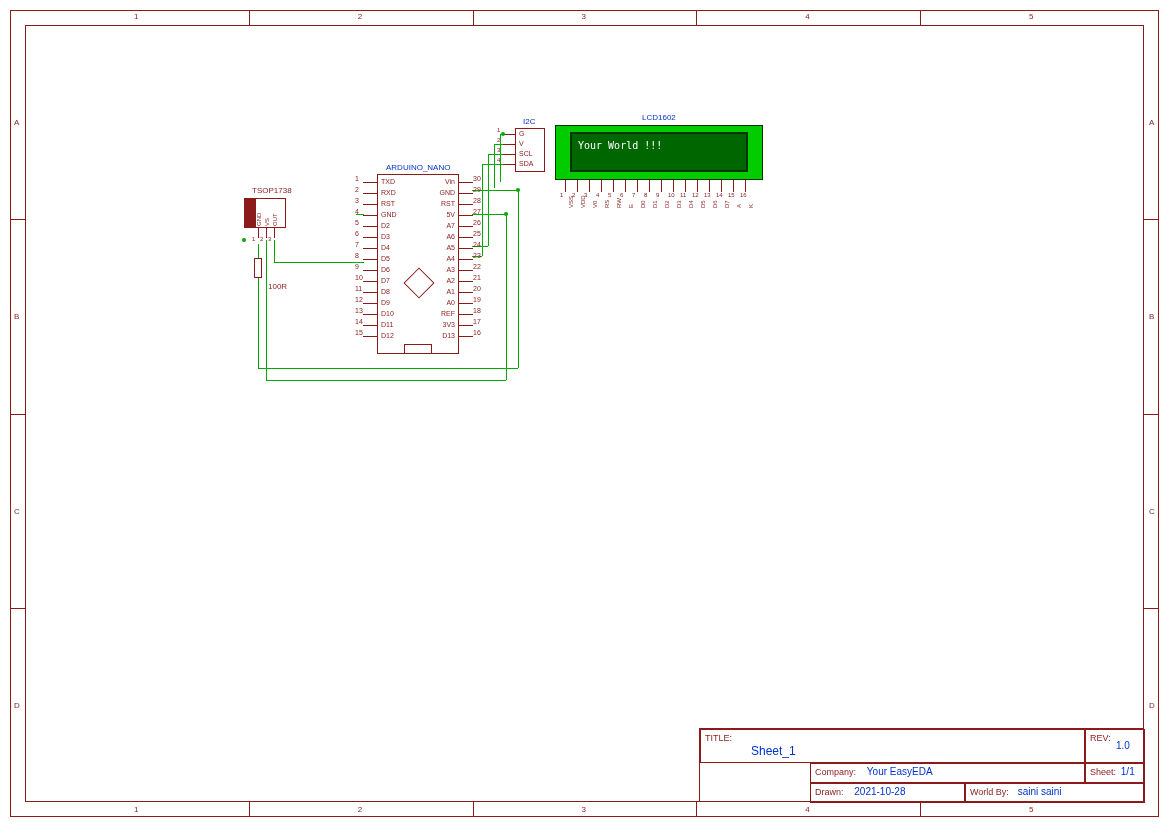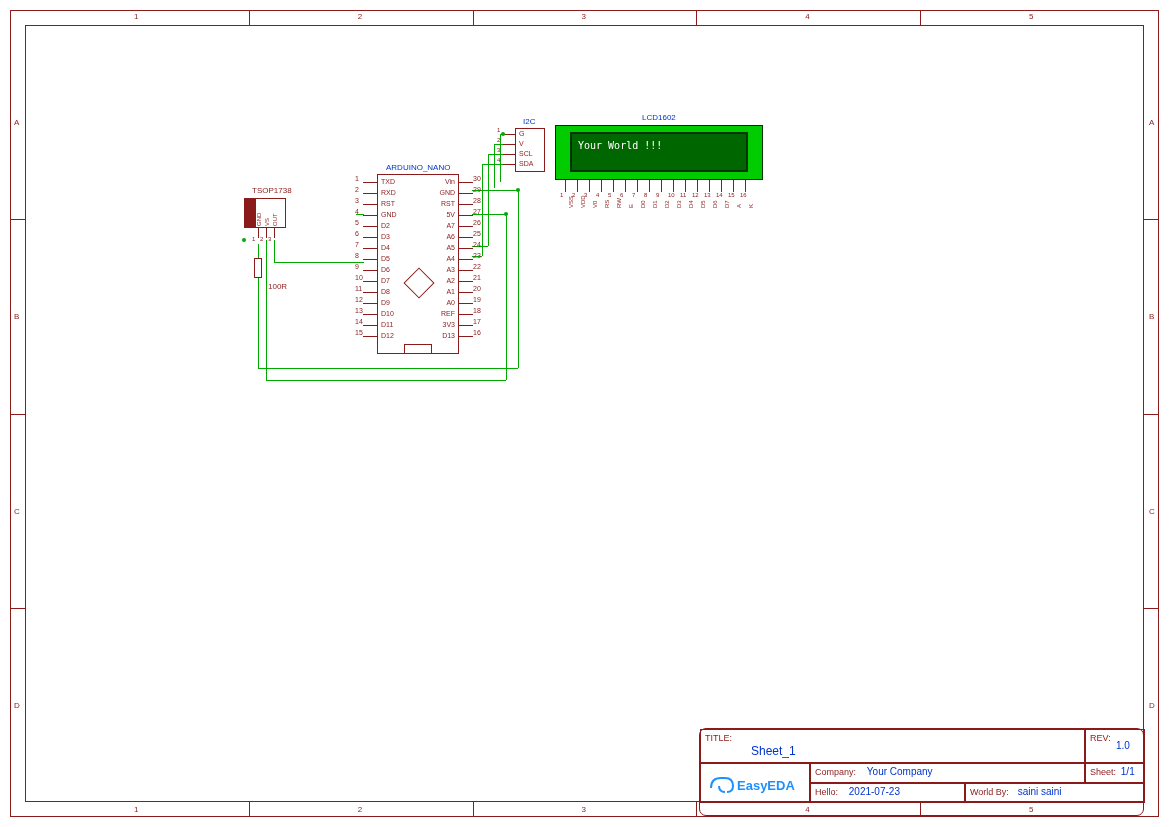--- a/index.html
+++ b/index.html
@@ -238,52 +238,43 @@
 <div class="wire-h" style="left:472px; top:246px; width:16px;"></div>
 <div class="wire-v" style="left:488px; top:154px; height:92px;"></div>
 <div class="wire-h" style="left:488px; top:154px; width:27px;"></div>
 
 <div class="wire-h" style="left:472px; top:256px; width:10px;"></div>
 <div class="wire-v" style="left:482px; top:164px; height:92px;"></div>
 <div class="wire-h" style="left:482px; top:164px; width:33px;"></div>
 
 <div class="wire-h" style="left:356px; top:214px; width:8px;"></div>
 
-<div class="titleblock" style="left:699px; top:728px; width:445px; height:88px;border-radius:7px;">
+<div class="titleblock" style="left:699px; top:728px; width:445px; height:74px;">
 
   <div class="tb-cell" style="left:0; top:0; width:385px; height:34px;">
     <span class="tb-label">TITLE:</span>
     <div class="tb-value" style="position:absolute; left:50px; top:14px; font-size:12px;">Sheet_1</div>
   </div>
   <div class="tb-cell" style="left:385px; top:0; width:60px; height:34px;">
     <span class="tb-label">REV:</span>
     <span class="tb-value" style="position:absolute; left:30px; top:10px;">1.0</span>
   </div>
 
-  <div class="tb-cell" style="left:0; top:34px; width:110px; height:40px;">
-    <svg width="100" height="36" viewBox="0 0 100 36" style="position:absolute; left:4px; top:2px;">
-      <g fill="none" stroke="#1e90ff" stroke-width="2">
-        <path d="M6 22 Q6 12 16 12 L20 12 Q28 12 28 20 Q28 26 22 26"></path>
-        <path d="M20 26 Q14 26 14 20"></path>
-      </g>
-      <text x="32" y="24" fill="#1e90ff" font-size="13" font-family="Arial" font-weight="bold">EasyEDA</text>
-    </svg>
-  </div>
   <div class="tb-cell" style="left:110px; top:34px; width:275px; height:20px;">
     <span class="tb-label">Company:</span>
-    <span class="tb-value" style="margin-left:8px;">Your Company</span>
+    <span class="tb-value" style="margin-left:8px;">Your EasyEDA</span>
   </div>
   <div class="tb-cell" style="left:385px; top:34px; width:60px; height:20px;">
     <span class="tb-label">Sheet:</span>
     <span class="tb-value" style="margin-left:2px;">1/1</span>
   </div>
 
   <div class="tb-cell" style="left:110px; top:54px; width:155px; height:20px;">
-    <span class="tb-label">Hello:</span>
-    <span class="tb-value" style="margin-left:8px;">2021-07-23</span>
+    <span class="tb-label">Drawn:</span>
+    <span class="tb-value" style="margin-left:8px;">2021-10-28</span>
   </div>
   <div class="tb-cell" style="left:265px; top:54px; width:180px; height:20px;">
     <span class="tb-label">World By:</span>
     <span class="tb-value" style="margin-left:6px;">saini saini</span>
   </div>
 </div>
 
 <div class="ruler" style="left: 133.9px; top: 12px;">1</div>
 <div class="ruler" style="left: 133.9px; top: 805px;">1</div>
 <div class="ruler" style="left: 357.7px; top: 12px;">2</div>

